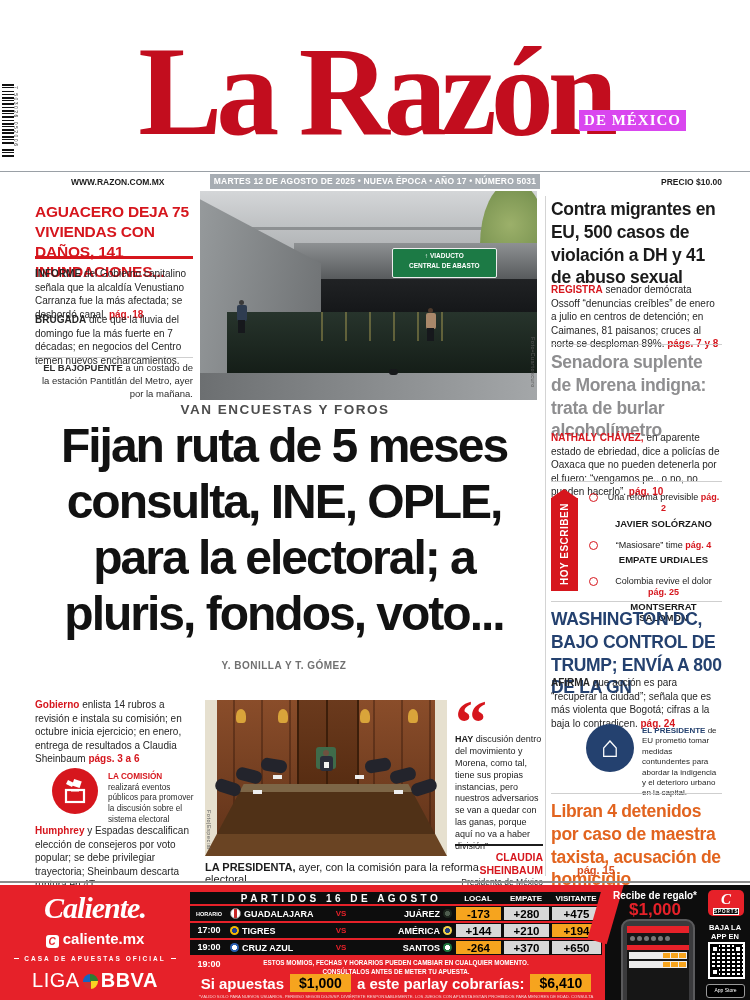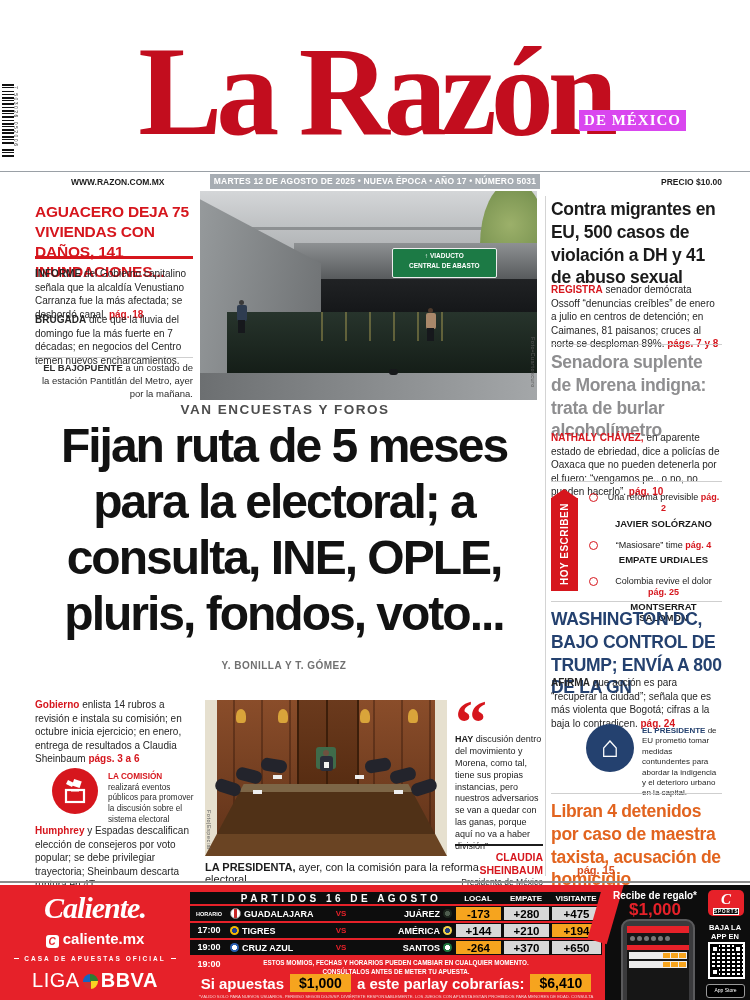--- a/index.html
+++ b/index.html
@@ -273,22 +273,22 @@
         <div class="body"></div>
         <div class="legs"></div>
       </div>
     <div class="dog"></div>
     <div class="vcredit p1-credit">Foto•Cuartoscuro</div>
   </div>
 
   <div class="abs kicker">VAN ENCUESTAS Y FOROS</div>
   <div class="abs main-hl">
     <div>Fijan ruta de 5 meses</div>
+    <div>consulta, INE, OPLE,</div>
     <div>para la electoral; a</div>
-    <div>consulta, INE, OPLE,</div>
     <div>pluris, fondos, voto...</div>
   </div>
   <div class="abs byline">Y. BONILLA Y T. GÓMEZ</div>
 
   <div class="abs lpara gob-p"><b class="lead" style="color:#d6161d">Gobierno</b><span> enlista 14 rubros a revisión e instala su comisión; en octubre inicia ejercicio; en enero, entrega de resultados a Claudia Sheinbaum </span><span class="pg">págs. 3 a 6</span></div>
   <div class="abs com-icon">
     <svg width="30" height="30" viewBox="0 0 30 30">
       <rect x="6" y="14" width="18" height="12" fill="none" stroke="#fff" stroke-width="2.2"></rect>
       <rect x="11" y="13" width="8" height="2.5" fill="#fff"></rect>
       <rect x="13" y="4" width="8" height="7" fill="#fff" transform="rotate(18 17 7)"></rect>

